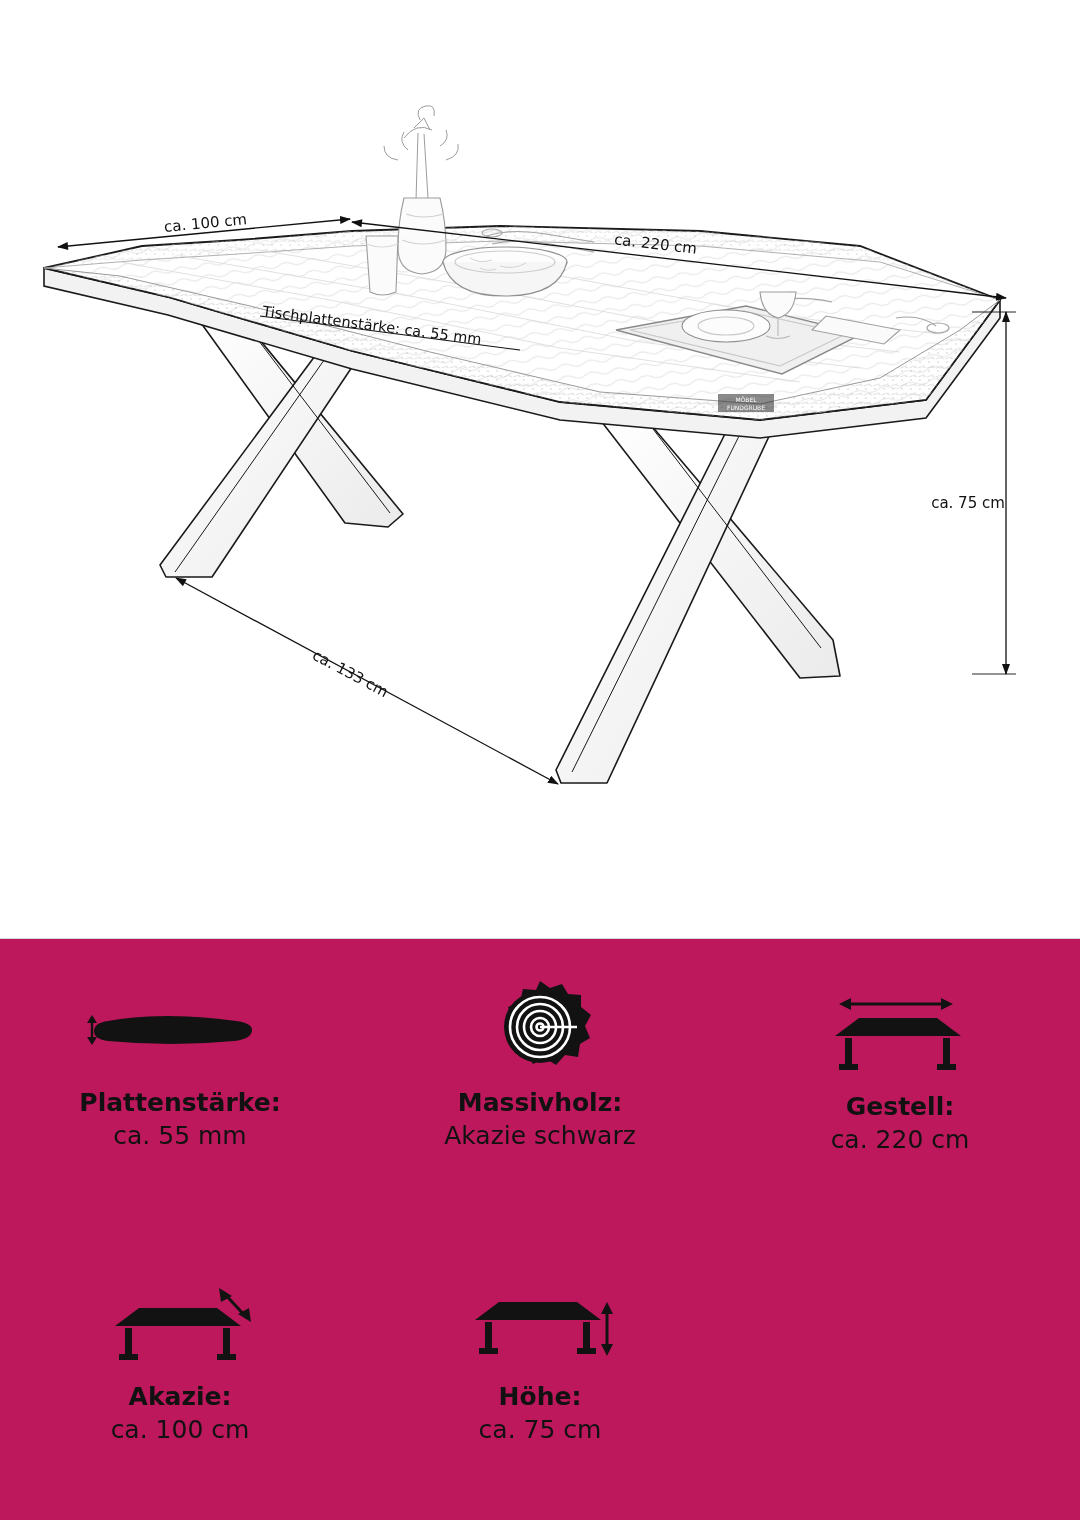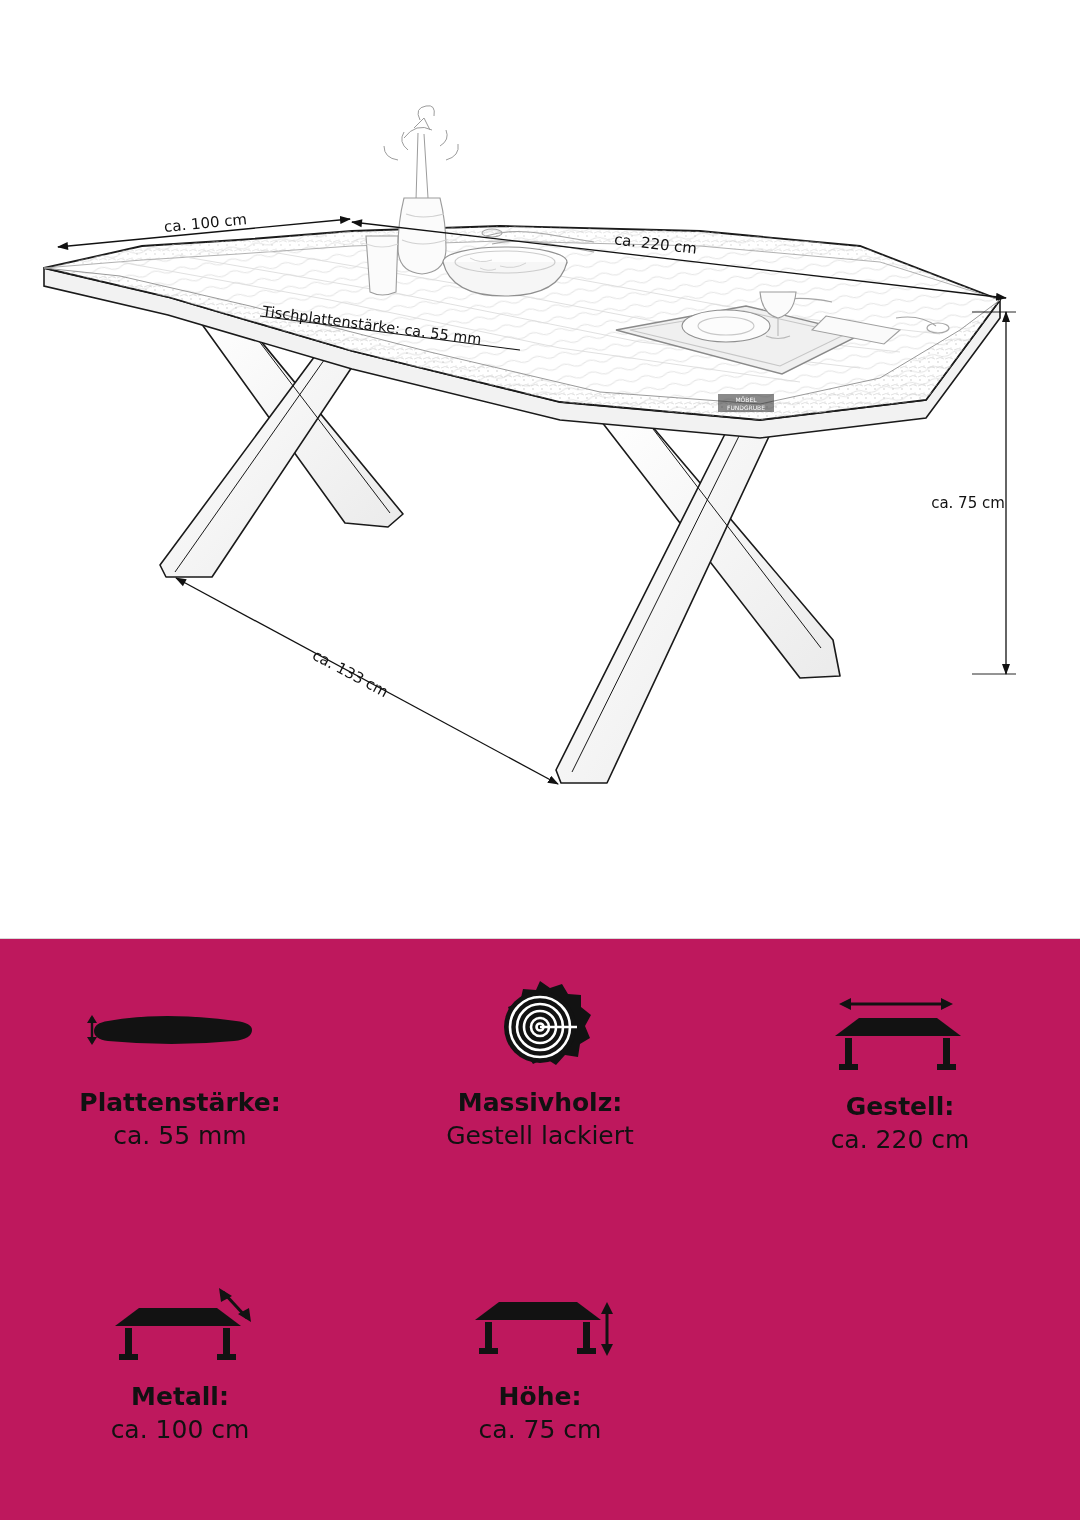--- a/index.html
+++ b/index.html
@@ -284,21 +284,21 @@
             <circle cx="55" cy="50" r="30"></circle>
             <circle cx="55" cy="50" r="23"></circle>
             <circle cx="55" cy="50" r="16"></circle>
             <circle cx="55" cy="50" r="9"></circle>
             <circle cx="55" cy="50" r="3.5"></circle>
           </g>
           <path d="M55,50 L92,50" stroke="#ffffff" stroke-width="2.6"></path>
         </svg>
       </div>
       <div class="feature-title">Massivholz:</div>
-      <div class="feature-sub">Gestell lackiert</div>
+      <div class="feature-sub">Akazie schwarz</div>
     </div>
 
 
     <div class="feature-cell row2">
       <div class="feature-icon">
         <svg width="170" height="86" viewBox="0 0 170 86">
           <g stroke="#121212" stroke-width="3" fill="none">
             <line x1="32" y1="10" x2="130" y2="10"></line>
           </g>
           <path d="M24,10 l12,-6 l0,12 z" fill="#121212"></path>
@@ -320,21 +320,21 @@
           <path d="M44,24 L122,24 L146,42 L20,42 Z" fill="#121212"></path>
           <rect x="30" y="44" width="7" height="30" fill="#121212"></rect>
           <rect x="128" y="44" width="7" height="30" fill="#121212"></rect>
           <rect x="24" y="70" width="19" height="6" fill="#121212"></rect>
           <rect x="122" y="70" width="19" height="6" fill="#121212"></rect>
           <line x1="128" y1="8" x2="152" y2="34" stroke="#121212" stroke-width="3"></line>
           <path d="M124,4 l2,14 l11,-6 z" fill="#121212"></path>
           <path d="M156,38 l-2,-14 l-11,6 z" fill="#121212"></path>
         </svg>
       </div>
-      <div class="feature-title">Metall:</div>
+      <div class="feature-title">Akazie:</div>
       <div class="feature-sub">ca. 100 cm</div>
     </div>
 
     <div class="feature-cell row2">
       <div class="feature-icon">
         <svg width="170" height="86" viewBox="0 0 170 86">
           <path d="M44,18 L122,18 L146,36 L20,36 Z" fill="#121212"></path>
           <rect x="30" y="38" width="7" height="30" fill="#121212"></rect>
           <rect x="128" y="38" width="7" height="30" fill="#121212"></rect>
           <rect x="24" y="64" width="19" height="6" fill="#121212"></rect>

